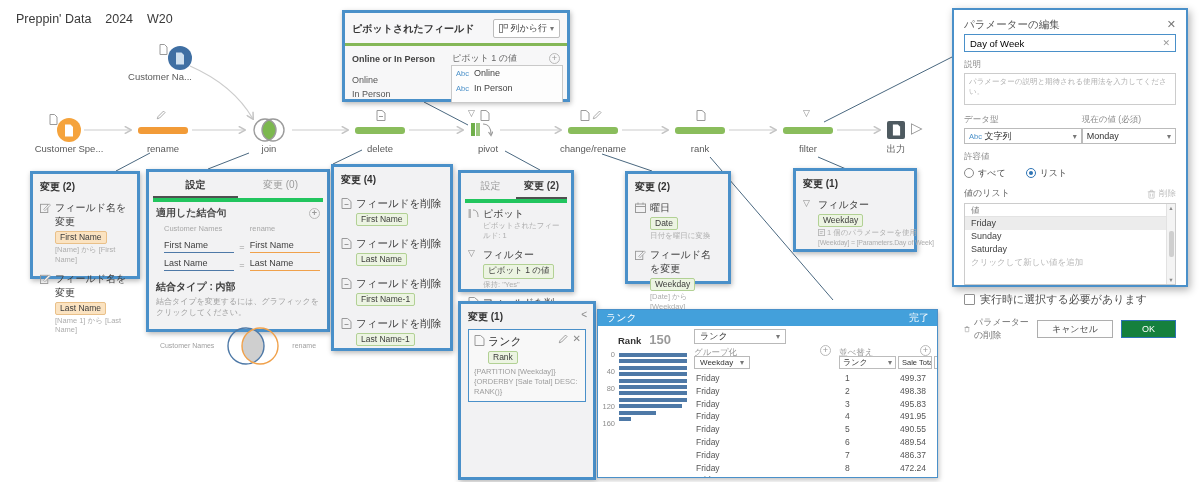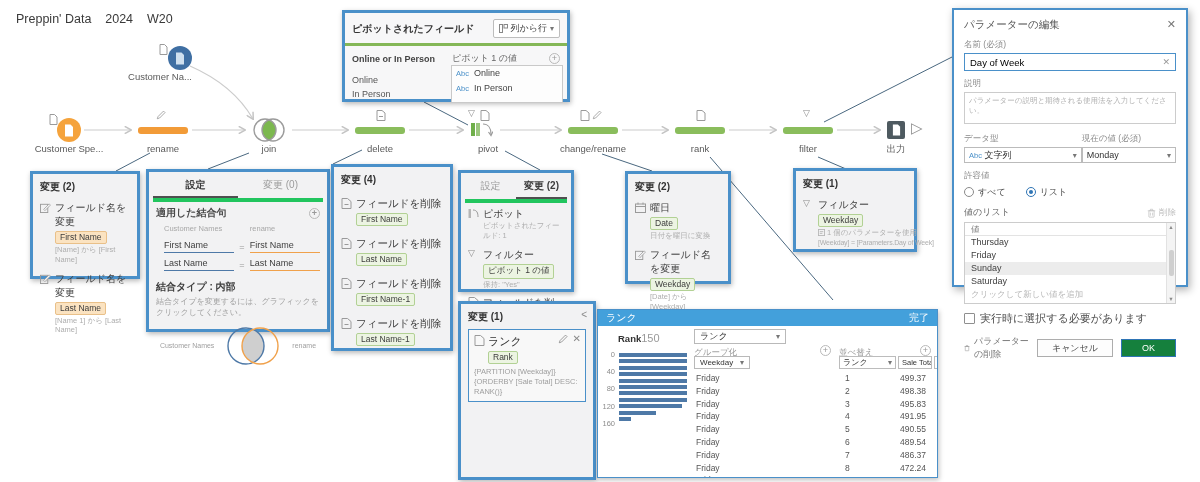--- a/index.html
+++ b/index.html
@@ -96,21 +96,21 @@
 
   
   .rk-card{margin-top:5px;border:1px solid #4a90c9;background:#f8f8f8;padding:4px 5px;position:relative}
   .rk-card .icons{position:absolute;right:4px;top:3px;color:#8a8a8a;display:flex;gap:5px;align-items:center}
   .rk-title{font-size:11px;color:#333;padding-left:14px}
   .rk-formula{font-size:7.5px;color:#9e9e9e;line-height:1.35;margin-top:2px}
   .editor{position:absolute;border:1px solid #4a90c9;background:#fff;z-index:2;box-shadow:1px 2px 5px rgba(0,0,0,.25)}
   .ed-hdr{height:16px;background:#43a0db;color:#fff;display:flex;justify-content:space-between;align-items:center;padding:0 8px;font-size:10px}
   .ed-body{position:relative;height:151px;overflow:hidden;font-size:9px}
   .ed-field{position:absolute;left:20px;top:6px;font-size:9.5px;font-weight:bold;color:#333}
-  .ed-count{font-weight:normal;color:#9a9a9a;font-size:11px}
+  .ed-count{font-weight:bold;color:#9a9a9a;margin-left:8px;font-size:13px}
   .yax{position:absolute;left:0px;top:24px;width:17px;text-align:right;font-size:7.5px;color:#8c8c8c}
   .yax span{display:block;height:17.2px}
   .bars{position:absolute;left:21px;top:27px;display:flex;flex-direction:column;gap:2.4px}
   .hbar{height:4px;background:#4e79a7}
   .ed-sel{position:absolute;height:15px;border:1px solid #b9b9b9;background:#fff;display:flex;align-items:center;justify-content:space-between;padding:0 5px;font-size:9px;color:#333}
   .ed-lbl{position:absolute;font-size:8.5px;color:#999}
   .g-rows{position:absolute;left:98px;top:46px;font-size:8.5px;color:#555}
   .g-rows span{display:block;height:12.8px;line-height:12.8px}
   .s-rows{position:absolute;left:241px;top:46px;width:93px;font-size:8.5px;color:#555}
   .s-row{display:flex;height:12.8px;line-height:12.8px}
@@ -479,21 +479,20 @@
           </svg> <span>1 個のパラメーターを使用</span></div>
       <div class="chg-note" style="white-space:nowrap;font-size:7px;letter-spacing:-.2px">[Weekday] = [Parameters.Day of Week]</div>
     </div>
   </div>
 
   <div class="dialog" style="left:952px;top:8px;width:236px;height:279px">
     <div class="d-title">
       <span>パラメーターの編集</span>
       <span class="d-x">✕</span>
     </div>
-    <div class="d-lbl">名前 (必須)</div>
     <div class="d-input">
       <input value="Day of Week" style="">
       <span style="color:#999;font-size:9px">✕</span>
     </div>
     <div class="d-lbl">説明</div>
     <textarea class="d-ta" placeholder="パラメーターの説明と期待される使用法を入力してください。" style=""></textarea>
     <div class="d-row2">
       <div style="flex:1.25">
         <div class="d-lbl">データ型</div>
         <div class="d-sel">
@@ -520,21 +519,20 @@
           <svg width="9" height="10" viewBox="0 0 12 13">
             <rect x="2.5" y="3.5" width="7" height="8.5" rx=".5" fill="none" stroke="#c2c2c2"></rect>
             <path d="M1 3.5h10M4.5 3.5V1.5h3v2M4.5 6v4M7.5 6v4" stroke="#c2c2c2" fill="none"></path>
           </svg>
           <span>削除</span>
         </span>
     </div>
     <div class="listbox">
       <div class="lb-hd">値</div>
       <div>
-        <div class="lb-row" style="background:#fff">Thursday</div>
         <div class="lb-row">Friday</div>
         <div class="lb-row">Sunday</div>
         <div class="lb-row" style="background:#fff">Saturday</div>
         <div class="lb-add">クリックして新しい値を追加</div>
       </div>
       <div class="sbar">
           <span>▲</span>
           <span class="sthumb"></span>
           <span>▼</span>
         </div>

